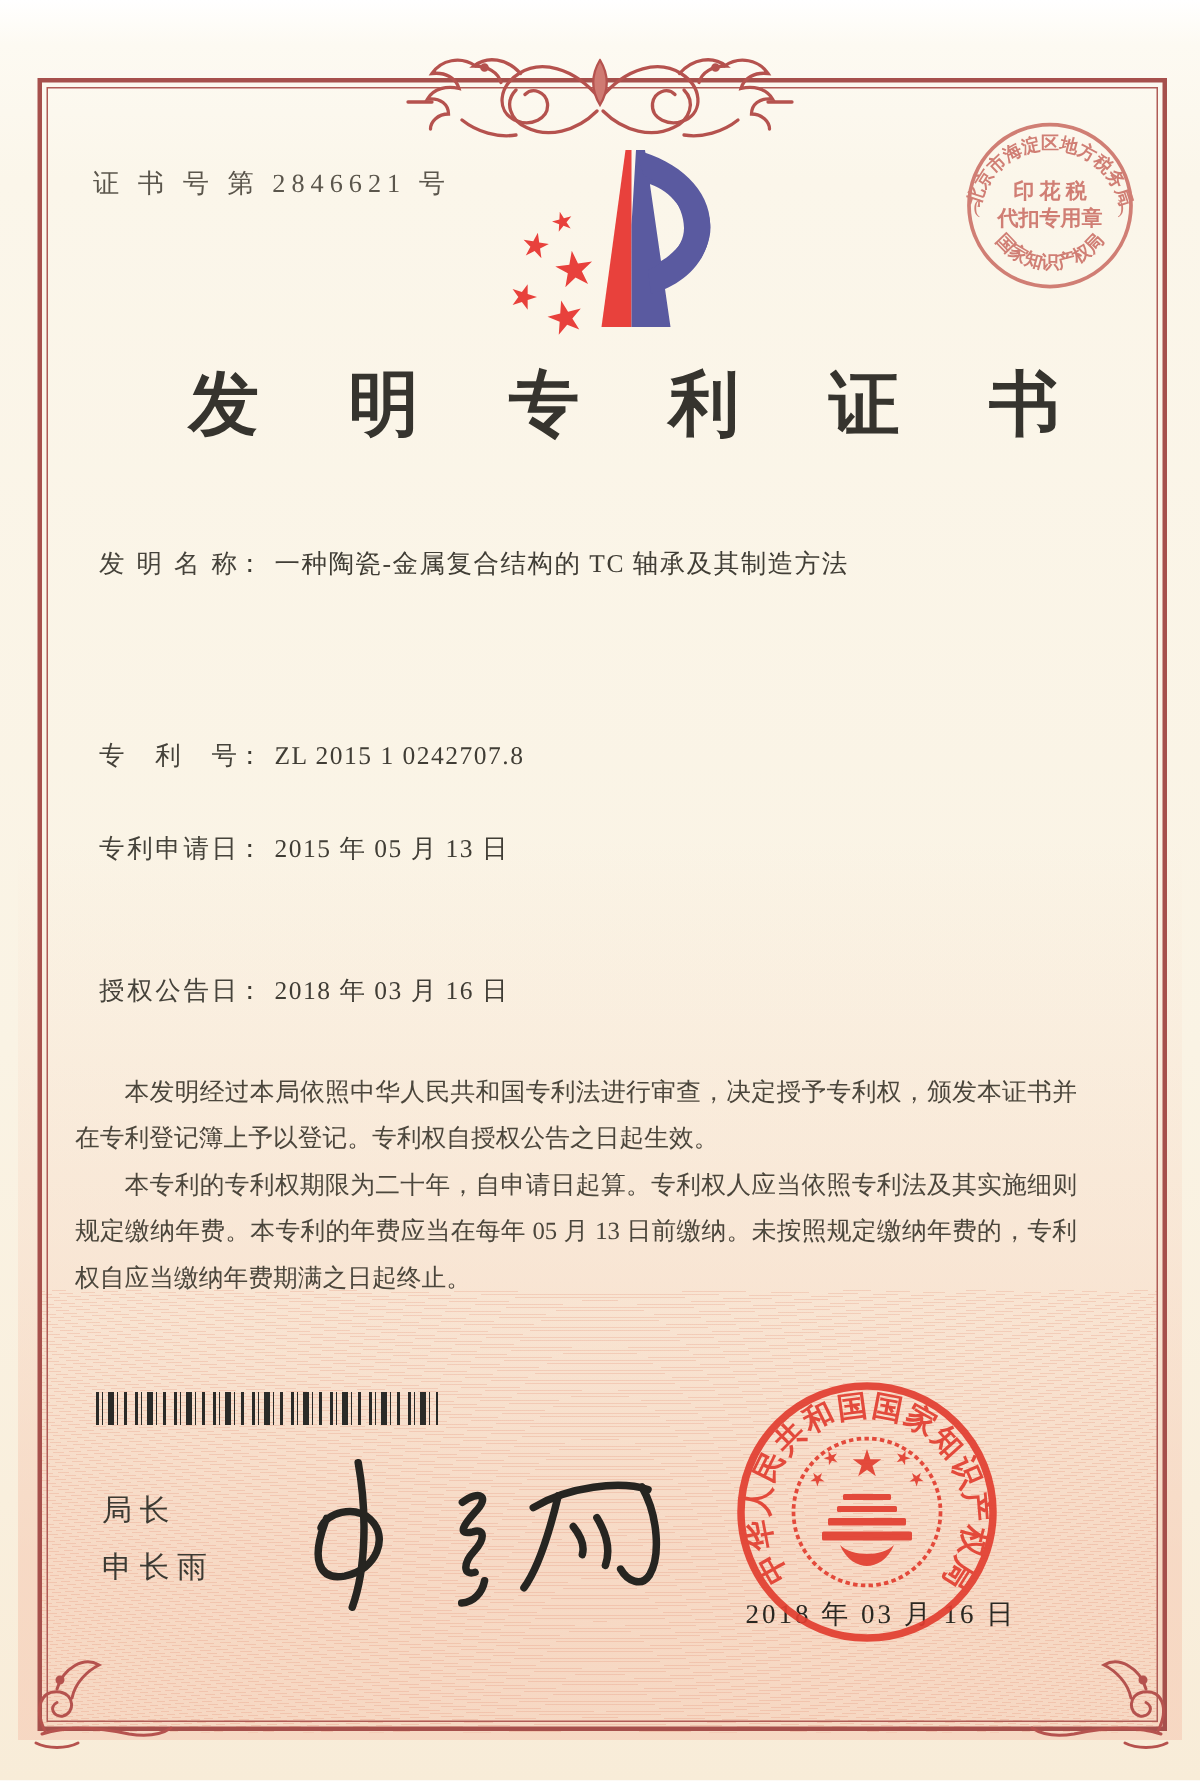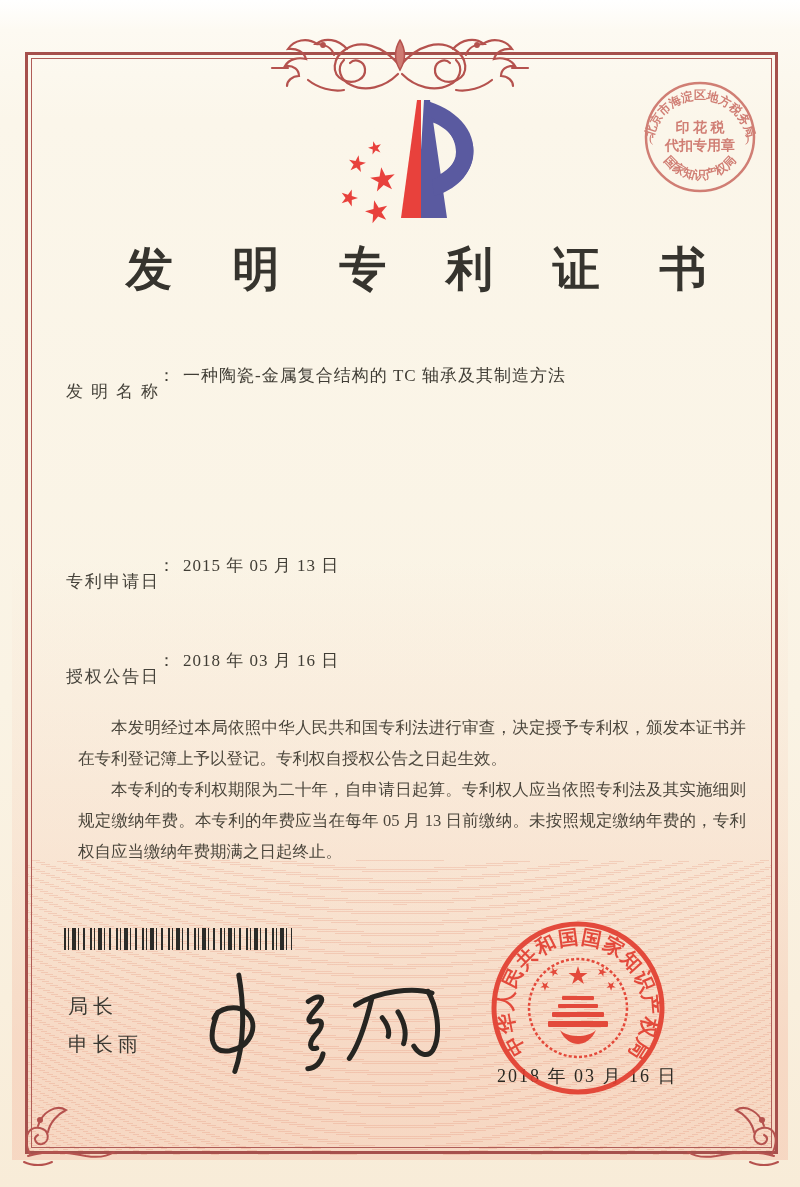--- a/index.html
+++ b/index.html
@@ -14,25 +14,25 @@
     background:linear-gradient(180deg,rgba(246,210,190,0) 0%,rgba(246,206,186,.30) 45%,rgba(245,200,178,.55) 80%,rgba(245,198,176,.55) 100%);}
   .waves{position:absolute;left:28px;right:28px;top:860px;height:295px;opacity:.55;
     background:repeating-radial-gradient(140% 95% at 50% 185%,rgba(222,120,92,.38) 0 1.6px,rgba(0,0,0,0) 1.6px 8.2px);}
   
   .frame{position:absolute;left:25px;top:52px;width:747px;height:1096px;border:3px solid #a6504c;}
   .frame-inner{position:absolute;left:3px;top:3px;right:3px;bottom:3px;border:1px solid #b05c57;}
   .certno{position:absolute;left:62px;top:110px;font-size:17.5px;letter-spacing:4px;color:#5b564c;}
   .title{position:absolute;left:16px;width:800px;top:238px;text-align:center;font-size:47px;font-weight:600;
     letter-spacing:24px;text-indent:24px;color:#36342e;}
   .frow{position:absolute;left:66px;width:672px;font-size:17px;line-height:26px;color:#403d35;}
-  .flabel{display:inline-block;width:92px;text-align:justify;text-align-last:justify;vertical-align:top;color:#45423a;margin-top:16px;}
+  .flabel{display:inline-block;width:92px;text-align:justify;text-align-last:justify;vertical-align:top;color:#45423a;}
   .fcolon{margin-right:8px;}
   .fvalue{letter-spacing:1px;text-align:right;}
   .f0{top:363px}.f1{top:427px}.f2{top:491px}.f3{top:553px}.f4{top:617px}.f5{top:648px}
-  .bodytext{position:absolute;left:78px;top:712px;width:668px;font-size:16.5px;line-height:31px;color:#4b463c;}
+  .bodytext{position:absolute;left:50px;top:712px;width:668px;font-size:16.5px;line-height:31px;color:#4b463c;}
   .bodytext p{margin:0;text-indent:2em;text-align:justify;}
   .barcode{position:absolute;left:64px;top:928px;width:228px;height:22px;
     background:repeating-linear-gradient(90deg,#2b2b28 0 2px,rgba(0,0,0,0) 2px 4px,#2b2b28 4px 5px,rgba(0,0,0,0) 5px 8px,#2b2b28 8px 12px,rgba(0,0,0,0) 12px 14px,#2b2b28 14px 15px,rgba(0,0,0,0) 15px 19px,#2b2b28 19px 21px,rgba(0,0,0,0) 21px 26px);}
   .signoff-title{position:absolute;left:68px;top:993px;font-size:20px;letter-spacing:5px;color:#3c3a33;}
   .signoff-name{position:absolute;left:68px;top:1031px;font-size:20px;letter-spacing:5px;color:#3c3a33;}
   .seal-date{position:absolute;left:497px;top:1064px;font-size:18px;letter-spacing:2px;color:#2a2822;}
   .sig-svg{position:absolute;left:188px;top:955px;transform:rotate(-3deg);}
   .seal-svg{position:absolute;left:488px;top:918px;opacity:.92;}
   .stamp-svg{position:absolute;left:635px;top:72px;opacity:.85;}
   .logo-svg{position:absolute;left:335px;top:90px;}
@@ -80,20 +80,21 @@
   <svg class="orn-br" width="102" height="78" viewBox="0 0 102 78">
     <g transform="translate(102,0) scale(-1,1)" stroke="#b5524e" stroke-width="2" fill="none" stroke-linecap="round">
       <path d="M14,62 C6,46 12,34 24,36 C34,38 34,50 26,52 C20,53 16,46 22,43"></path>
       <path d="M22,34 C26,20 40,12 50,18 C42,22 34,30 32,40"></path>
       <path d="M12,64 C30,58 52,60 70,64 C82,66 92,64 98,60"></path>
       <path d="M8,70 C16,74 28,74 36,70"></path>
       <circle cx="24" cy="28" r="2" fill="#b5524e"></circle>
     </g>
   </svg>
 
+  <div class="certno">证 书 号 第 2846621 号</div>
 
   <svg class="logo-svg" width="155" height="135" viewBox="0 0 155 135">
     <defs>
       <path id="star" d="M0,-1 L0.2245,-0.309 L0.9511,-0.309 L0.3633,0.118 L0.5878,0.809 L0,0.382 L-0.5878,0.809 L-0.3633,0.118 L-0.9511,-0.309 L-0.2245,-0.309 Z"></path>
     </defs>
 
     <path d="M82,10 L86,10 L86,128 L66,128 Z" fill="#e8413c"></path>
 
     <path d="M89,10 L95,10 L112,128 L86,128 L86,60 Z M95,22 C128,30 142,48 138,68 C134,88 116,100 100,104 L98,88 C112,82 122,72 122,62 C122,48 110,36 96,32 Z" fill="#5a5aa0"></path>
     <path d="M89,10 C120,18 142,40 138,66 C135,90 114,102 99,106 L97,90 C111,84 121,74 121,62 C121,46 108,32 94,27 Z" fill="#5a5aa0"></path>
@@ -104,20 +105,23 @@
       <use href="#star" transform="translate(48,90) scale(13) rotate(-8)"></use>
       <use href="#star" transform="translate(14,108) scale(9) rotate(18)"></use>
       <use href="#star" transform="translate(42,122) scale(12) rotate(-14)"></use>
     </g>
   </svg>
 
   <div class="title">发 明 专 利 证 书</div>
 
   <div class="frow f0">
     <span class="flabel">发明名称</span><span class="fcolon">：</span><span class="fvalue">一种陶瓷-金属复合结构的 TC 轴承及其制造方法</span>
+  </div>
+  <div class="frow f2">
+    <span class="flabel">专利号</span><span class="fcolon">：</span><span class="fvalue">ZL 2015 1 0242707.8</span>
   </div>
   <div class="frow f3">
     <span class="flabel">专利申请日</span><span class="fcolon">：</span><span class="fvalue">2015 年 05 月 13 日</span>
   </div>
   <div class="frow f5">
     <span class="flabel">授权公告日</span><span class="fcolon">：</span><span class="fvalue">2018 年 03 月 16 日</span>
   </div>
 
   <div class="bodytext">
     <p>本发明经过本局依照中华人民共和国专利法进行审查，决定授予专利权，颁发本证书并在专利登记簿上予以登记。专利权自授权公告之日起生效。</p>

